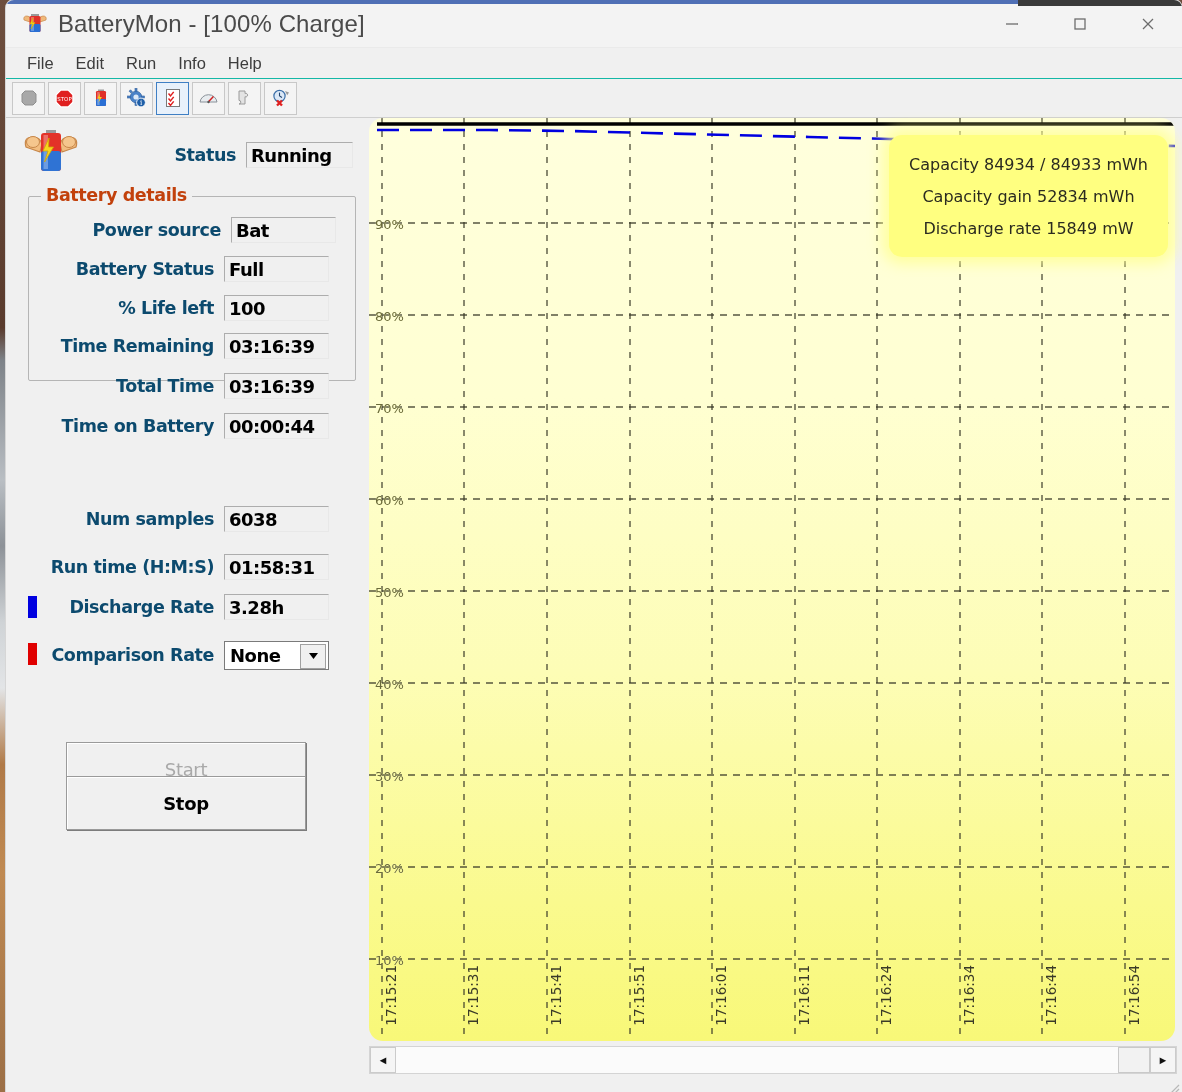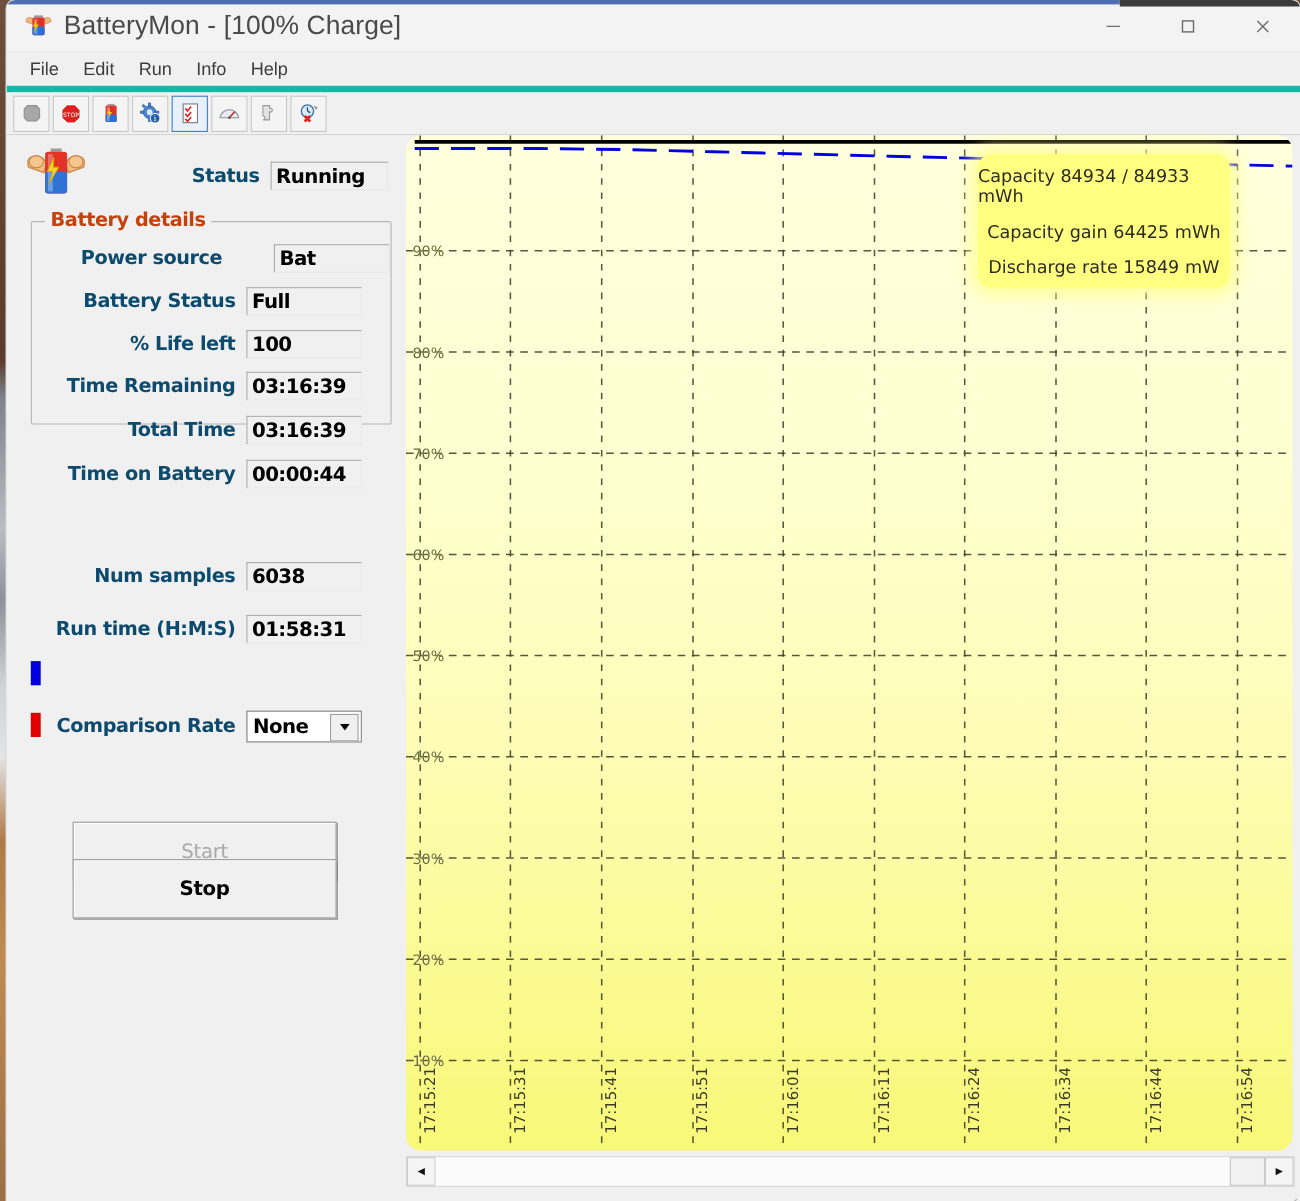--- a/index.html
+++ b/index.html
@@ -55,21 +55,21 @@
   .win-btn {
     width: 68px; height: 47px;
     display: flex; align-items: center; justify-content: center;
     color: #6d6d6d;
   }
 
   
   #menu-bar {
     height: 30px; display: flex; align-items: center;
     background: #f0f0f0; padding-left: 10px;
-    border-bottom: 6px solid #14b8a6;
+    border-bottom: 1px solid #14b8a6;
   }
   .menu-item {
     font-size: 16.5px; color: #3d3d3d; padding: 3px 11px;
   }
 
   
   #toolbar {
     height: 38px; display: flex; align-items: center;
     background: #f0f0f0; padding-left: 6px; gap: 0px;
     border-bottom: 1px solid #cfcfcf;
@@ -184,21 +184,21 @@
     text-shadow: 0 0 1px #ffffcc;
   }
   .xlabel {
     position: absolute; font-size: 13.5px; color: #3a3a28;
     font-family: "DejaVu Sans", sans-serif;
     writing-mode: vertical-rl; transform: rotate(180deg);
     white-space: nowrap;
   }
   #tooltip-box {
     position: absolute;
-    left: 520px; top: 17px; width: 229px; height: 122px;
+    left: 520px; top: 17px; width: 279px; height: 122px;
     background: #ffff80;
     border-radius: 13px;
     box-shadow: 0 0 14px 7px rgba(255,255,140,0.75);
     display: flex; flex-direction: column;
     justify-content: center; align-items: center;
     gap: 13px;
   }
   .tooltip-line {
     font-size: 16px; color: #2b2b20;
     font-family: "DejaVu Sans", sans-serif;
@@ -365,21 +365,21 @@
 
       <div class="field-row" style="left:90px; top:22px;">
         <div class="field-label" style="width:140px;">Status</div>
         <div class="field-value" style="width:107px;">Running</div>
       </div>
 
       <div id="battery-details-group">
         <div id="battery-details-legend">Battery details</div>
       </div>
 
-      <div class="field-row" style="left:36px; top:97px;gap:37px;">
+      <div class="field-row" style="left:55px; top:97px;">
         <div class="field-label" style="width:160px;">Power source</div>
         <div class="field-value" style="width:105px;">Bat</div>
       </div>
       <div class="field-row" style="left:48px; top:136px;">
         <div class="field-label" style="width:160px;">Battery Status</div>
         <div class="field-value" style="width:105px;">Full</div>
       </div>
       <div class="field-row" style="left:48px; top:175px;">
         <div class="field-label" style="width:160px;">% Life left</div>
         <div class="field-value" style="width:105px;">100</div>
@@ -400,20 +400,24 @@
       <div class="field-row" style="left:28px; top:386px;">
         <div class="field-label" style="width:180px;">Num samples</div>
         <div class="field-value" style="width:105px;">6038</div>
       </div>
       <div class="field-row" style="left:18px; top:434px;">
         <div class="field-label" style="width:190px;">Run time (H:M:S)</div>
         <div class="field-value" style="width:105px;">01:58:31</div>
       </div>
 
       <div class="legend-swatch" style="left:22px; top:478px; background:#0000e0;"></div>
+      <div class="field-row" style="left:38px; top:474px;">
+        <div class="field-label" style="width:170px;">Discharge Rate</div>
+        <div class="field-value" style="width:105px;">3.28h</div>
+      </div>
 
       <div class="legend-swatch" style="left:22px; top:525px; background:#e00000;"></div>
       <div class="field-row" style="left:38px; top:520px; overflow:hidden; height:34px;">
         <div class="field-label" style="width:170px; line-height:19px;">Comparison Rate</div>
         <div class="combo" style="width:105px;">
           <span>None</span>
           <span class="combo-arrow">
             <svg width="9" height="6" viewBox="0 0 9 6">
                 <polygon points="0,0 9,0 4.5,6" fill="#000"></polygon>
               </svg>
@@ -484,21 +488,21 @@
         <div class="xlabel" style="left:262px; top:847px;">17:15:51</div>
         <div class="xlabel" style="left:344px; top:847px;">17:16:01</div>
         <div class="xlabel" style="left:427px; top:847px;">17:16:11</div>
         <div class="xlabel" style="left:509px; top:847px;">17:16:24</div>
         <div class="xlabel" style="left:592px; top:847px;">17:16:34</div>
         <div class="xlabel" style="left:674px; top:847px;">17:16:44</div>
         <div class="xlabel" style="left:757px; top:847px;">17:16:54</div>
 
         <div id="tooltip-box">
           <div class="tooltip-line">Capacity 84934 / 84933 mWh</div>
-          <div class="tooltip-line">Capacity gain 64425 mWh</div>
+          <div class="tooltip-line">Capacity gain 52834 mWh</div>
           <div class="tooltip-line">Discharge rate 15849 mW</div>
         </div>
       </div>
 
       <div id="scrollbar">
         <div class="sb-arrow">◄</div>
         <div class="sb-track"></div>
         <div class="sb-thumb"></div>
         <div class="sb-arrow">►</div>
       </div>

